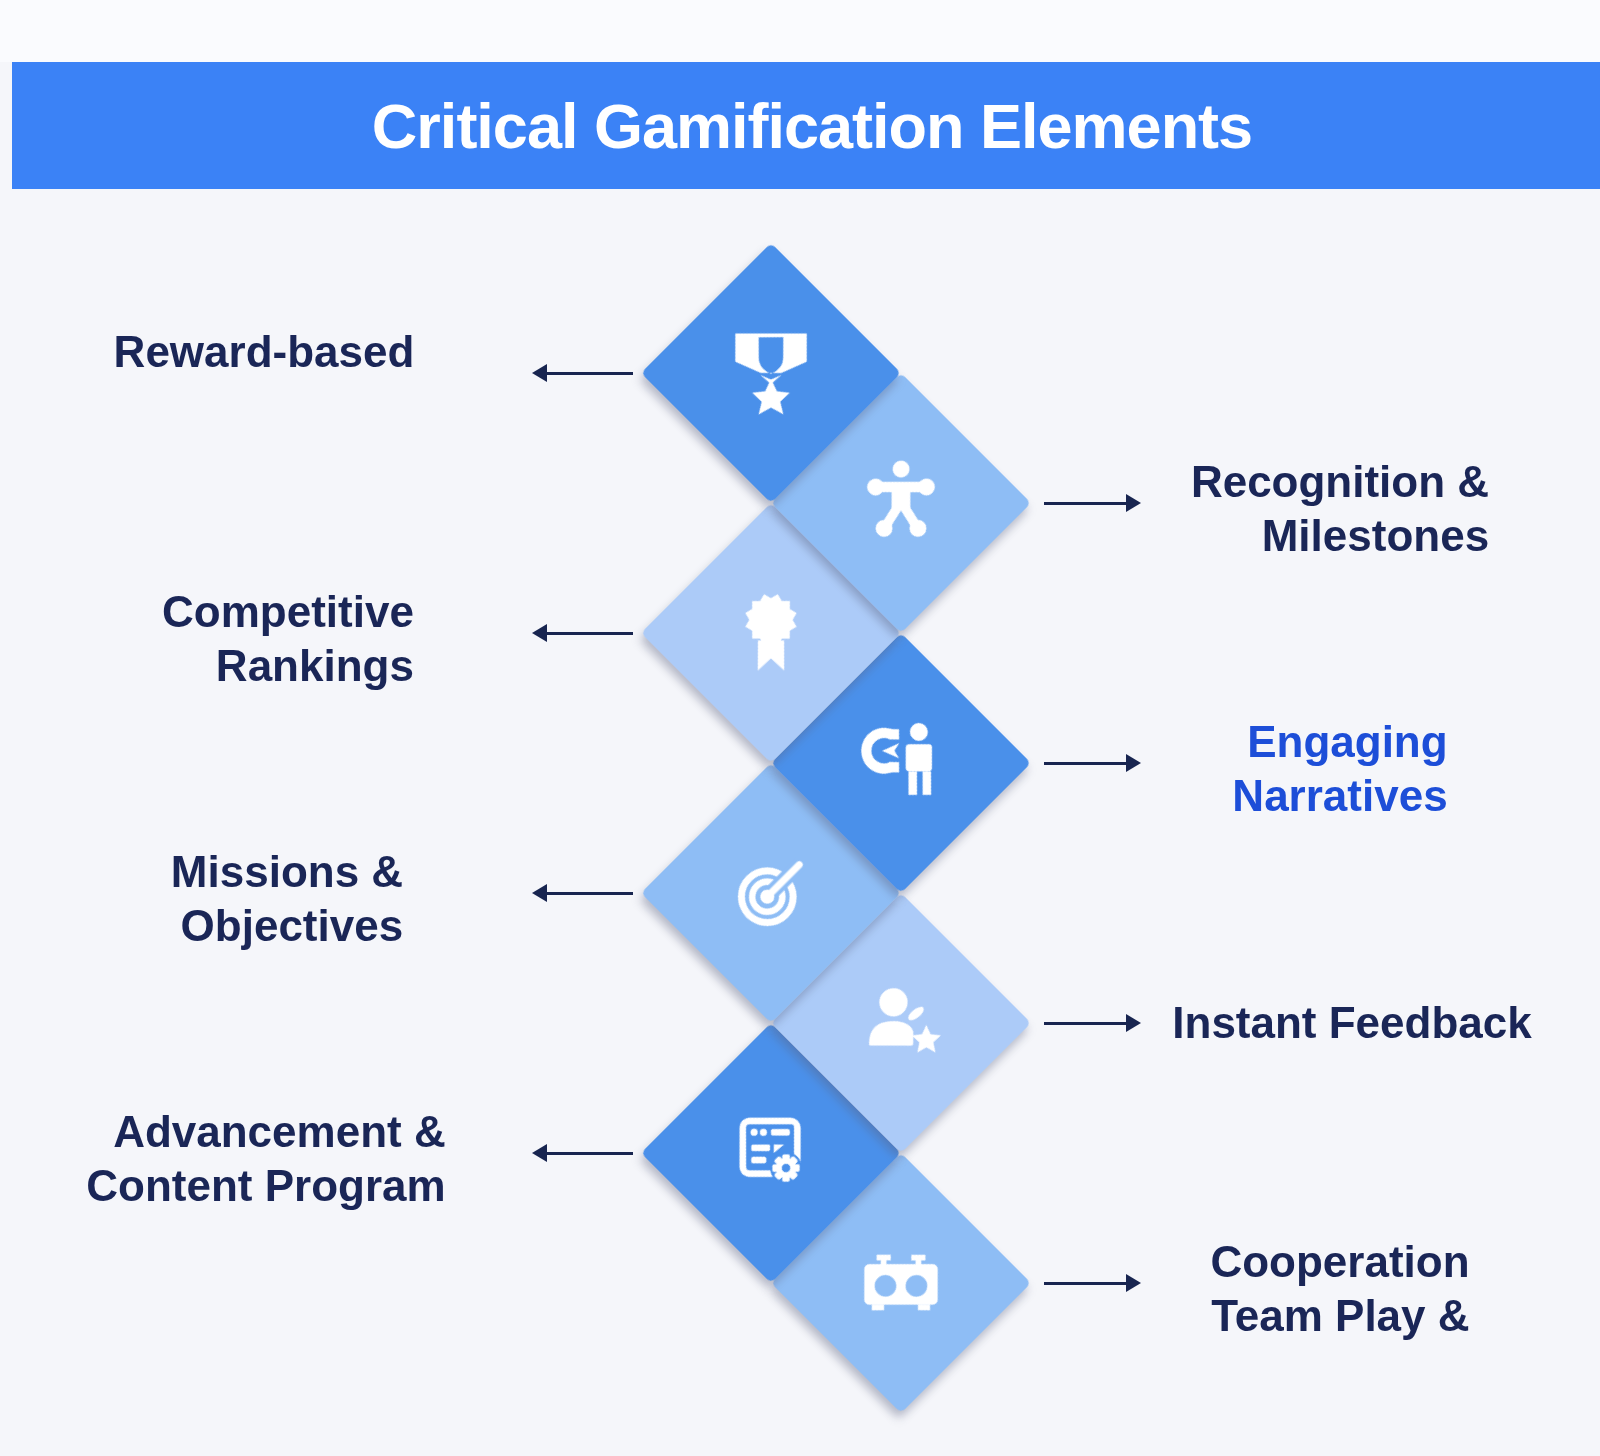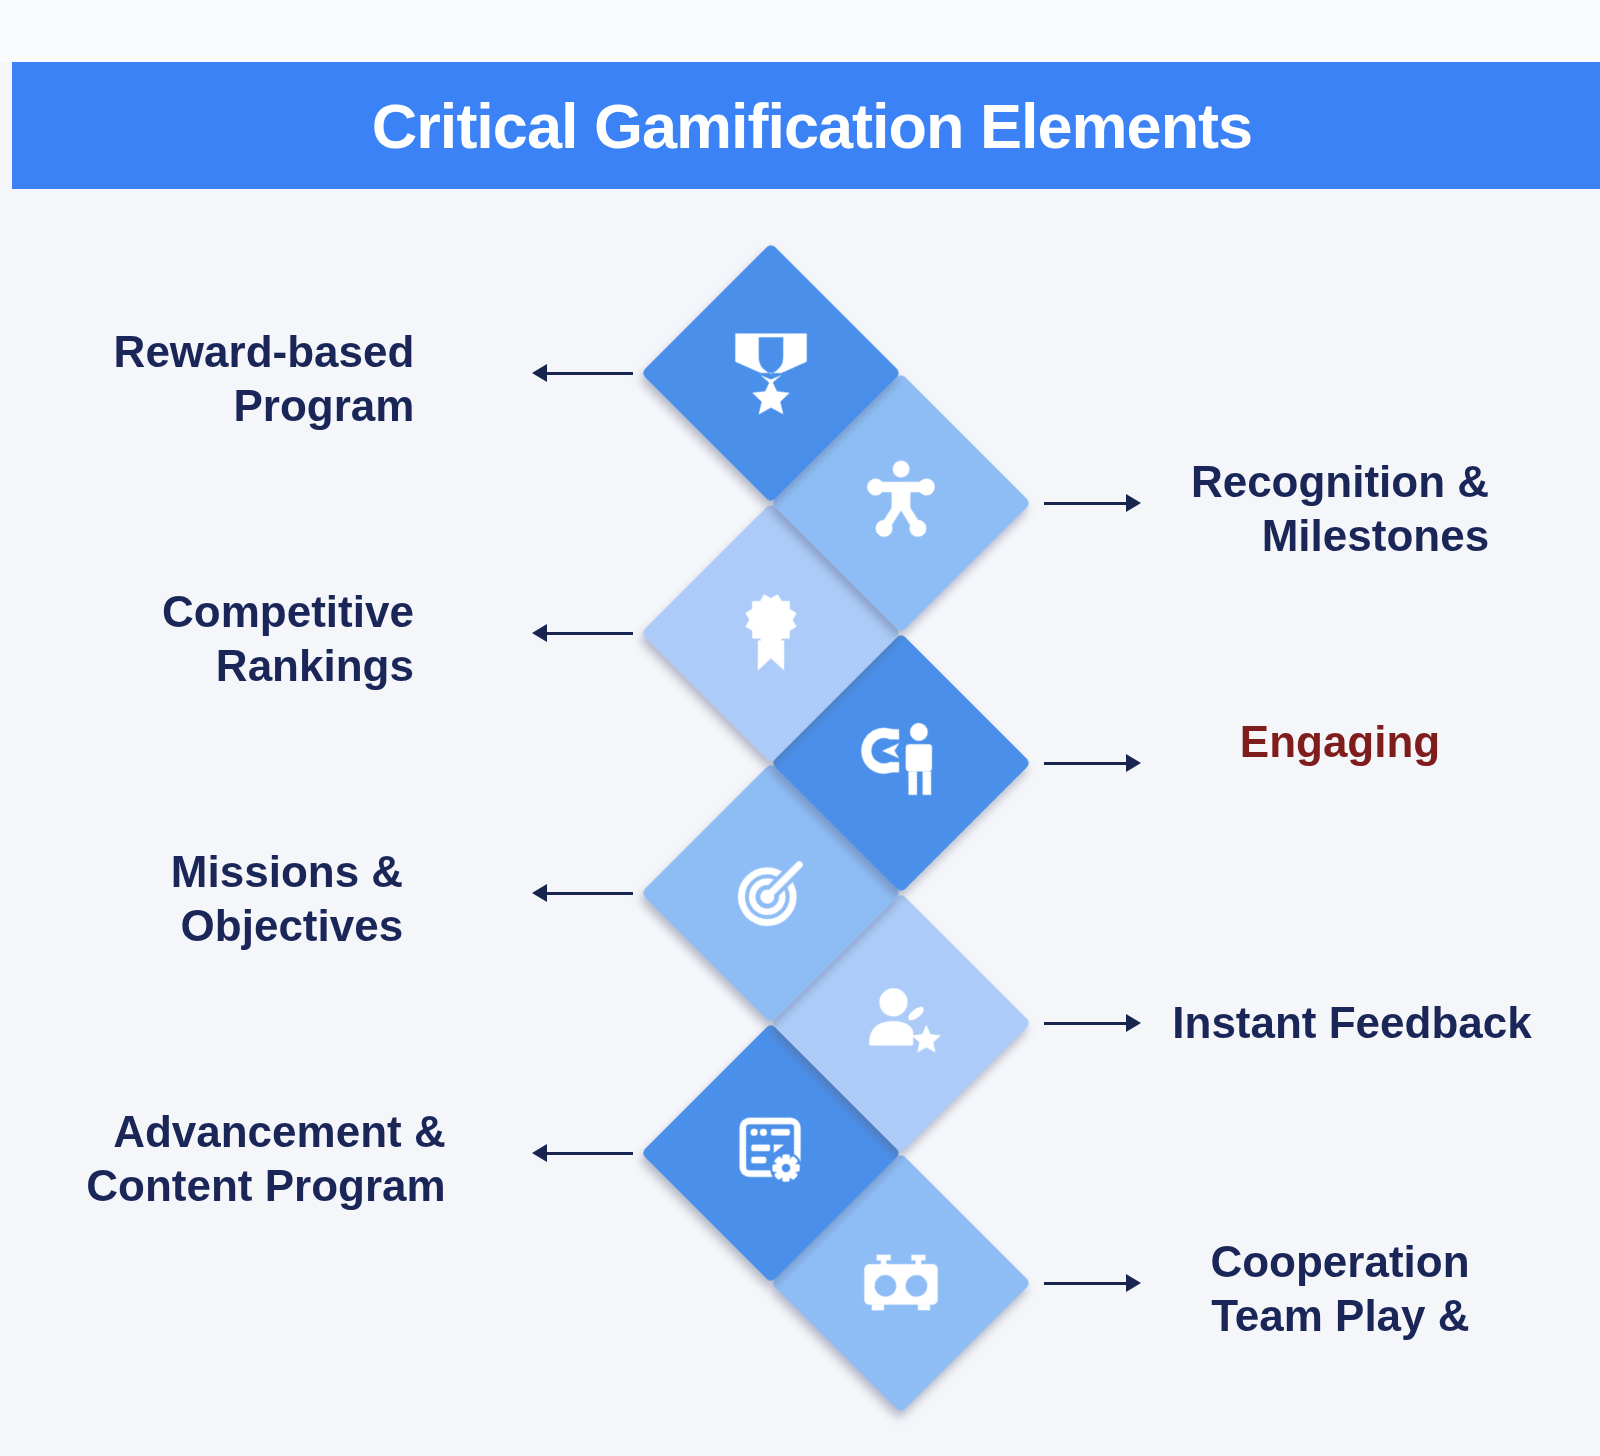--- a/index.html
+++ b/index.html
@@ -128,21 +128,20 @@
   </div>
 
 <div class="diamond" style="left: 679px; top: 281px; background: rgb(74, 144, 234); color: rgb(74, 144, 234); z-index: 30;">
       <svg class="icon" width="94" height="94" viewBox="0 0 100 100">
         <use href="#medal-icon"></use>
       </svg>
     </div>
     <div class="arrow left" style="top: 371.5px; left: 547px; width: 86px; background: rgb(24, 37, 80);"></div>
     <div class="label" style="left: 264px; top: 325px; color: rgb(26, 38, 87);">
       <div>Reward-based</div>
-      <div>Program</div>
     </div>
     <div class="diamond" style="left: 809px; top: 411px; background: rgb(142, 189, 245); color: rgb(142, 189, 245); z-index: 29;">
       <svg class="icon" width="94" height="94" viewBox="0 0 100 100">
         <use href="#person-arms-out-icon"></use>
       </svg>
     </div>
     <div class="arrow right" style="top: 501.5px; left: 1044px; width: 82px; background: rgb(24, 37, 80);"></div>
     <div class="label" style="left: 1340px; top: 455px; color: rgb(26, 38, 87);">
       <div>Recognition &amp;</div>
       <div>Milestones</div>
@@ -156,22 +155,23 @@
     <div class="label" style="left: 288px; top: 585px; color: rgb(26, 38, 87);">
       <div>Competitive</div>
       <div>Rankings</div>
     </div>
     <div class="diamond" style="left: 809px; top: 671px; background: rgb(74, 144, 234); color: rgb(74, 144, 234); z-index: 27;">
       <svg class="icon" width="94" height="94" viewBox="0 0 100 100">
         <use href="#magnet-person-icon"></use>
       </svg>
     </div>
     <div class="arrow right" style="top: 761.5px; left: 1044px; width: 82px; background: rgb(24, 37, 80);"></div>
-    <div class="label" style="left: 1340px; top: 715px; color: #7f1d1d;">
+    <div class="label" style="left: 1340px; top: 715px; color: #1d4ed8;">
       <div>Engaging</div>
+      <div>Narratives</div>
     </div>
     <div class="diamond" style="left: 679px; top: 801px; background: rgb(142, 189, 245); color: rgb(142, 189, 245); z-index: 26;">
       <svg class="icon" width="94" height="94" viewBox="0 0 100 100">
         <use href="#target-icon"></use>
       </svg>
     </div>
     <div class="arrow left" style="top: 891.5px; left: 547px; width: 86px; background: rgb(24, 37, 80);"></div>
     <div class="label" style="left: 287px; top: 845px; color: rgb(26, 38, 87);">
       <div>Missions &amp;</div>
       <div>Objectives</div>

